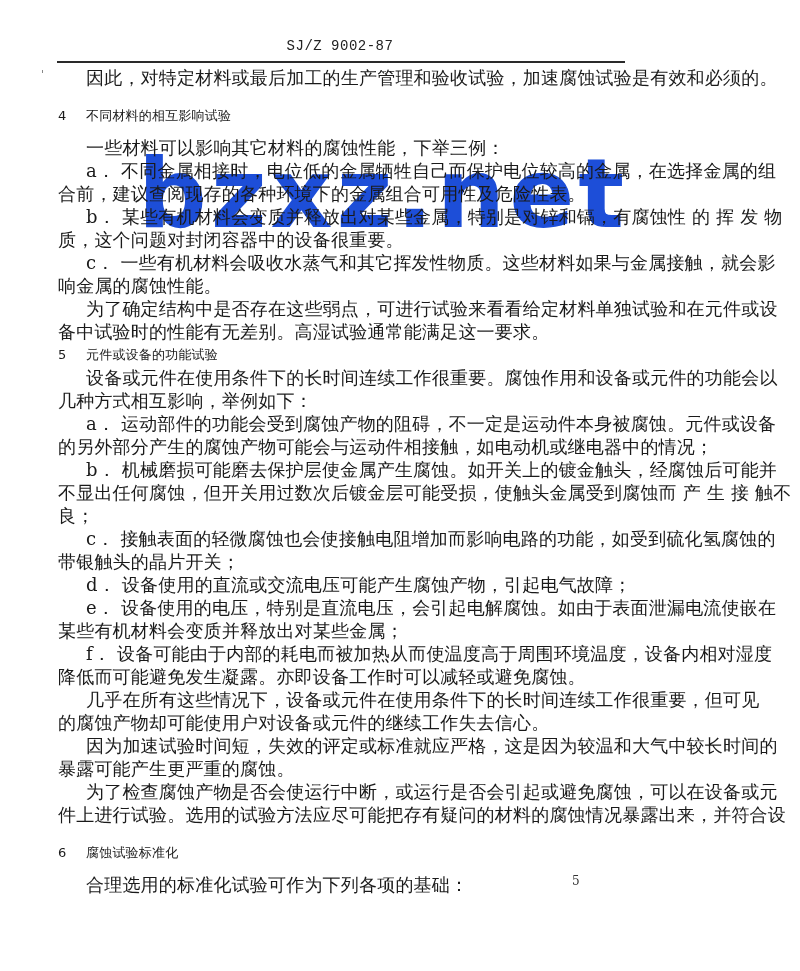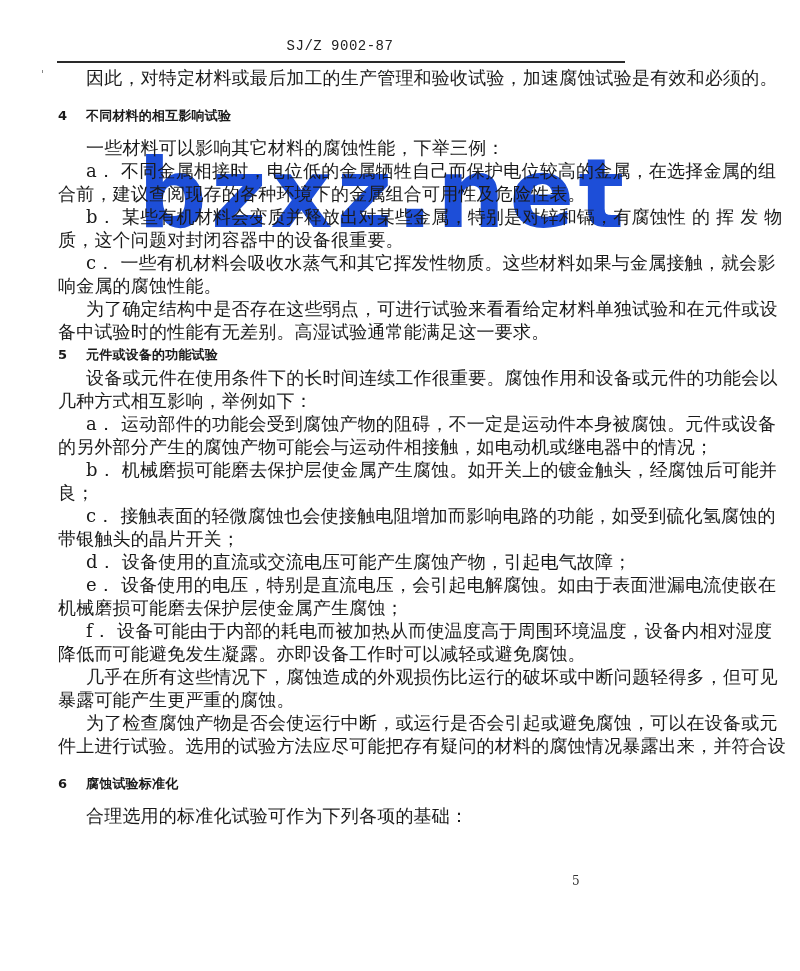--- a/index.html
+++ b/index.html
@@ -8,21 +8,21 @@
     .page { position: absolute; left: 0; top: 0; width: 740px; height: 971px; }
     .header { position: absolute; top: 38px; left: 0; width: 680px; text-align: center;
               font-family: "Liberation Mono", "DejaVu Sans Mono", monospace; font-size: 14px; letter-spacing: 0.5px; color:#222; }
     .rule { position: absolute; top: 61px; left: 57px; width: 568px; height: 2px; background: #2a2a2a; }
     .tick { position: absolute; top: 70px; left: 42px; width: 1px; height: 3px; background:#888; }
     .watermark { position: absolute; top: 138px; left: 138px; font-family: "DejaVu Sans", sans-serif;
                  font-weight: bold; font-size: 96px; color: #1d4ed8; letter-spacing: 4px; z-index: 0; }
     .content { position: absolute; top: 66px; left: 58px; width: 566px; z-index: 1; }
     .line { font-size: 18px; line-height: 23px; height: 23px; white-space: nowrap; overflow: visible; letter-spacing: 0.2px; }
     .indent { padding-left: 28px; }
-    .heading { font-family: "DejaVu Sans", sans-serif; font-weight: bold; font-size: 13px; }
+    .heading { font-family: "DejaVu Sans", sans-serif; font-weight: normal; font-size: 13px; }
     .heading .num { display: inline-block; width: 28px; }
     .gap-s { height: 9px; }
     .gap-m { height: 15px; }
     .pagenum { position: absolute; top: 874px; left: 572px; font-size: 12px; color: #333; }
   </style>
 </head>
 <body>
 
 <div class="page">
   <div class="header">SJ/Z 9002-87</div>
@@ -49,29 +49,32 @@
     <div class="line">备中试验时的性能有无差别。高湿试验通常能满足这一要求。</div>
 
     <div class="line heading">
       <span class="num">5</span><span>元件或设备的功能试验</span>
     </div>
     <div class="line indent">设备或元件在使用条件下的长时间连续工作很重要。腐蚀作用和设备或元件的功能会以</div>
     <div class="line">几种方式相互影响，举例如下：</div>
     <div class="line indent">a． 运动部件的功能会受到腐蚀产物的阻碍，不一定是运动件本身被腐蚀。元件或设备</div>
     <div class="line">的另外部分产生的腐蚀产物可能会与运动件相接触，如电动机或继电器中的情况；</div>
     <div class="line indent">b． 机械磨损可能磨去保护层使金属产生腐蚀。如开关上的镀金触头，经腐蚀后可能并</div>
+    <div class="line">不显出任何腐蚀，但开关用过数次后镀金层可能受损，使触头金属受到腐蚀而 产 生 接 触不</div>
     <div class="line">良；</div>
     <div class="line indent">c． 接触表面的轻微腐蚀也会使接触电阻增加而影响电路的功能，如受到硫化氢腐蚀的</div>
     <div class="line">带银触头的晶片开关；</div>
     <div class="line indent">d． 设备使用的直流或交流电压可能产生腐蚀产物，引起电气故障；</div>
     <div class="line indent">e． 设备使用的电压，特别是直流电压，会引起电解腐蚀。如由于表面泄漏电流使嵌在</div>
-    <div class="line">机械磨损可能磨去保护层使金属产生腐蚀；</div>
+    <div class="line">某些有机材料会变质并释放出对某些金属；</div>
     <div class="line indent">f． 设备可能由于内部的耗电而被加热从而使温度高于周围环境温度，设备内相对湿度</div>
     <div class="line">降低而可能避免发生凝露。亦即设备工作时可以减轻或避免腐蚀。</div>
-    <div class="line indent">几乎在所有这些情况下，腐蚀造成的外观损伤比运行的破坏或中断问题轻得多，但可见</div>
+    <div class="line indent">几乎在所有这些情况下，设备或元件在使用条件下的长时间连续工作很重要，但可见</div>
+    <div class="line">的腐蚀产物却可能使用户对设备或元件的继续工作失去信心。</div>
+    <div class="line indent">因为加速试验时间短，失效的评定或标准就应严格，这是因为较温和大气中较长时间的</div>
     <div class="line">暴露可能产生更严重的腐蚀。</div>
     <div class="line indent">为了检查腐蚀产物是否会使运行中断，或运行是否会引起或避免腐蚀，可以在设备或元</div>
     <div class="line">件上进行试验。选用的试验方法应尽可能把存有疑问的材料的腐蚀情况暴露出来，并符合设</div>
     <div class="gap-m"></div>
 
     <div class="line heading">
       <span class="num">6</span><span>腐蚀试验标准化</span>
     </div>
     <div class="gap-s"></div>
     <div class="line indent">合理选用的标准化试验可作为下列各项的基础：</div>

